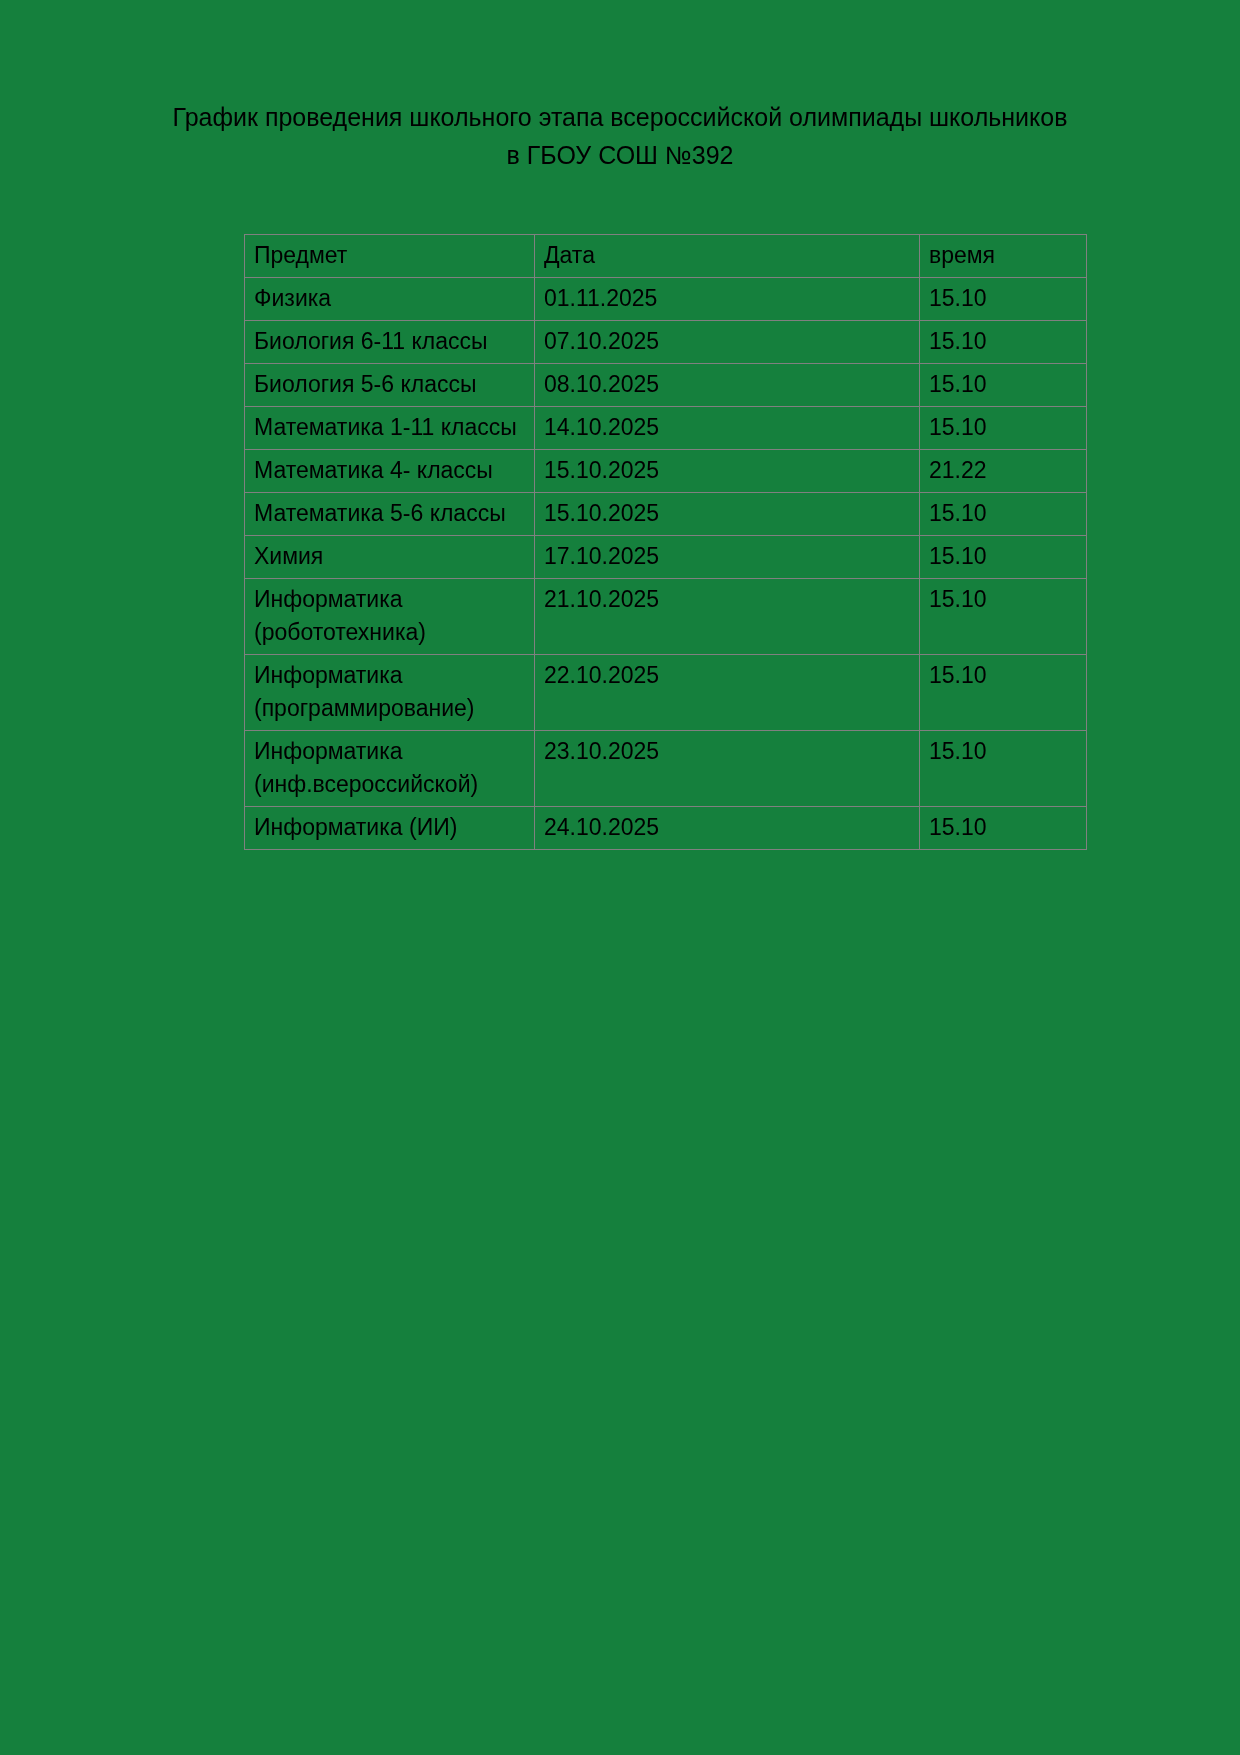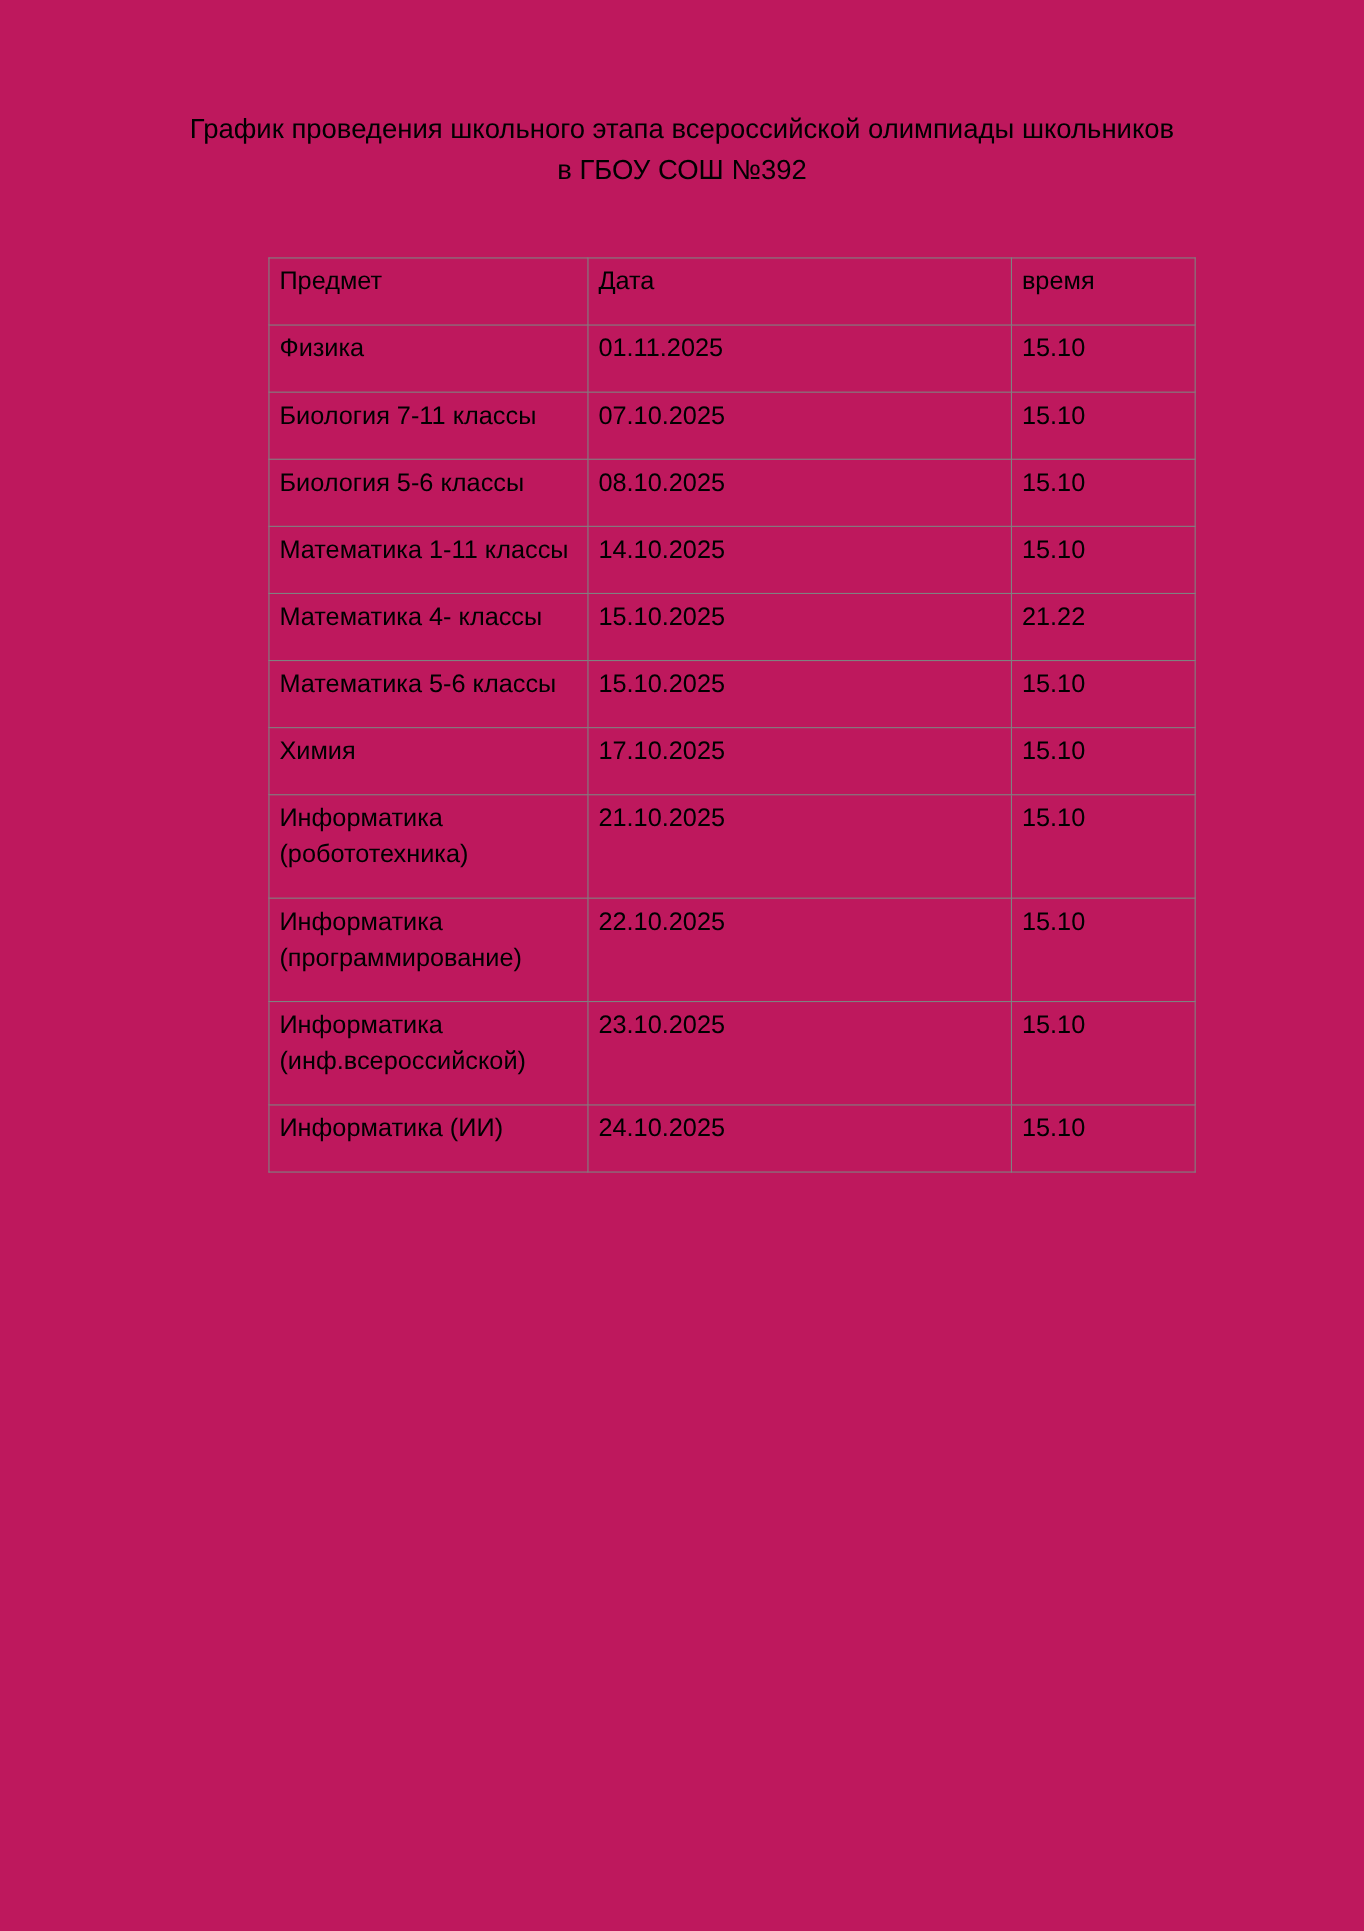--- a/index.html
+++ b/index.html
@@ -14,21 +14,21 @@
     font-family: "Liberation Sans", "DejaVu Sans", sans-serif;
     color: #000000;
     -webkit-font-smoothing: antialiased;
   }
 
   .page {
     position: relative;
     width: 1240px;
     height: 1755px;
     box-sizing: border-box;
-    background: #be185d;
+    background: #15803d;
   }
 
   
   .doc-title {
     position: absolute;
     left: 140px;
     top: 98px;
     width: 960px;
     text-align: center;
     font-size: 25px;
@@ -52,21 +52,21 @@
     font-size: 23px;
     line-height: 33px;
   }
   .schedule-table col.col-subject { width: 290px; }
   .schedule-table col.col-date    { width: 385px; }
   .schedule-table col.col-time    { width: 167px; }
 
   .schedule-table th,
   .schedule-table td {
     border: 1px solid #808080;
-    padding: 4px 0 23px 9px;
+    padding: 4px 0 5px 9px;
     text-align: left;
     vertical-align: top;
     font-weight: normal;
     font-size: 23px;
     line-height: 33px;
     color: #000000;
     height: 32px;
     box-sizing: border-box;
   }
 
@@ -109,21 +109,21 @@
       <tr>
         <td>
             <span class="cell-line">Физика</span>
           </td>
         <td>01.11.2025</td>
         <td>15.10</td>
       </tr>
 
       <tr>
         <td>
-            <span class="cell-line">Биология 7-11 классы</span>
+            <span class="cell-line">Биология 6-11 классы</span>
           </td>
         <td>07.10.2025</td>
         <td>15.10</td>
       </tr>
 
       <tr>
         <td>
             <span class="cell-line">Биология 5-6 классы</span>
           </td>
         <td>08.10.2025</td>

